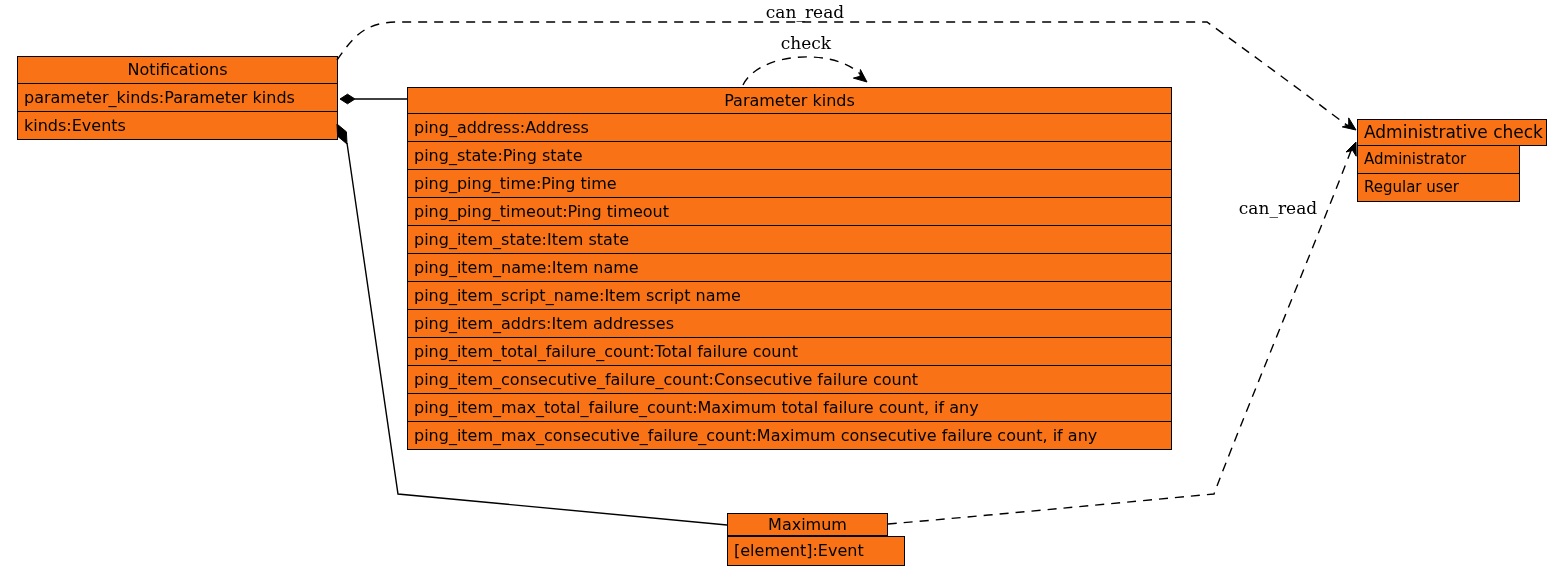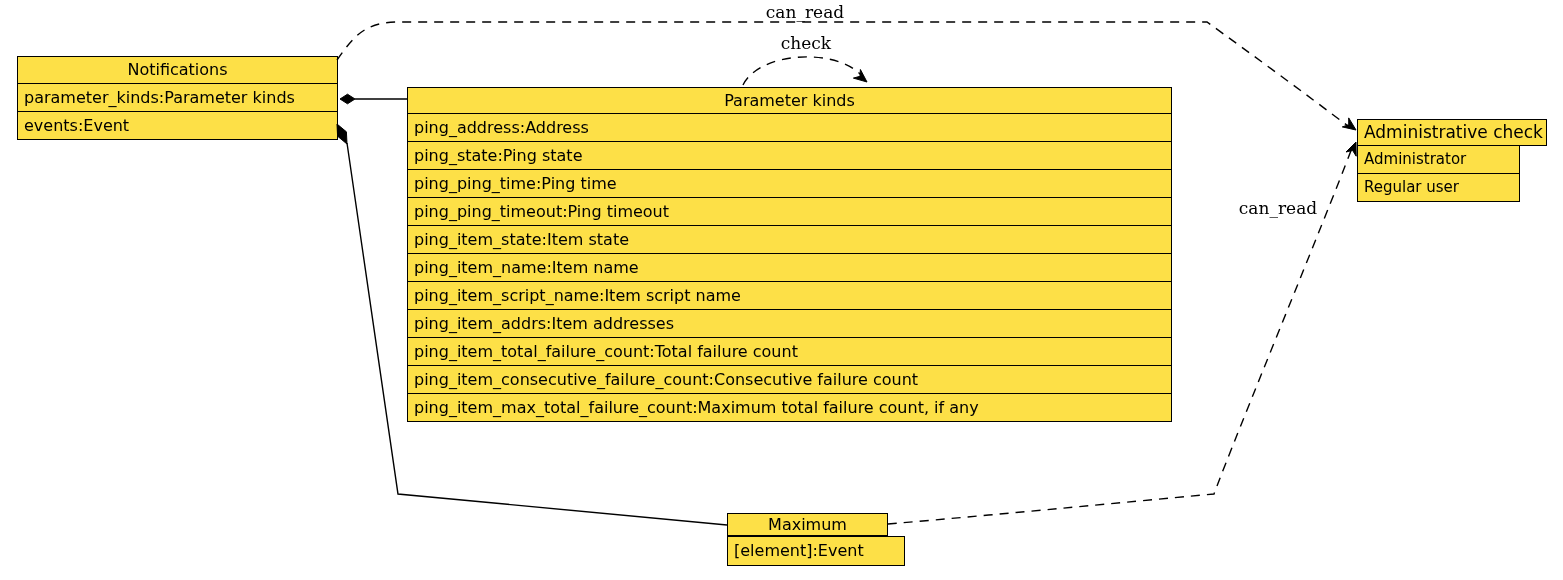--- a/index.html
+++ b/index.html
@@ -5,21 +5,21 @@
   html,body { margin:0; padding:0; background:#ffffff; }
   .stage {
     position:relative; width:1563px; height:580px; background:#ffffff;
     font-family:"DejaVu Sans", sans-serif; color:#000; overflow:hidden;
   }
   svg.edges-layer { position:absolute; left:0; top:0; width:1563px; height:580px; pointer-events:none; }
   .edge { fill:none; stroke:#000; stroke-width:1.4px; }
   .edge.dashed { stroke-dasharray:9 7; }
   .glyph { fill:#000; stroke:#000; stroke-width:1px; }
 
-  .node { position:absolute; background:#fde047; border:1px solid #000; box-sizing:border-box; }
+  .node { position:absolute; background:#f97316; border:1px solid #000; box-sizing:border-box; }
   .cell { border-top:1px solid #000; padding:0 6px; white-space:nowrap; overflow:hidden; font-size:16px; }
   .cell.title { border-top:none; text-align:center; }
 
   .node-notifications .cell.title { height:26px; line-height:26px; }
   .node-notifications .cell.row   { height:27px; line-height:27px; }
 
   .node-parameter-kinds .cell.title { height:25px; line-height:25px; }
   .node-parameter-kinds .cell.row   { height:27px; line-height:27px; }
 
   .node-admin-title .cell.title { height:25px; line-height:25px; font-size:17px; }
@@ -35,36 +35,37 @@
   }
 </style>
 </head>
 <body>
 
 <div class="stage">
 
   <div class="node node-notifications" style="left:17px; top:56px; width:321px;">
     <div class="cell title">Notifications</div>
     <div class="cell row">parameter_kinds:Parameter kinds</div>
-    <div class="cell row">events:Event</div>
+    <div class="cell row">kinds:Events</div>
   </div>
 
   <div class="node node-parameter-kinds" style="left:407px; top:87px; width:765px;">
     <div class="cell title">Parameter kinds</div>
     <div class="cell row">ping_address:Address</div>
     <div class="cell row">ping_state:Ping state</div>
     <div class="cell row">ping_ping_time:Ping time</div>
     <div class="cell row">ping_ping_timeout:Ping timeout</div>
     <div class="cell row">ping_item_state:Item state</div>
     <div class="cell row">ping_item_name:Item name</div>
     <div class="cell row">ping_item_script_name:Item script name</div>
     <div class="cell row">ping_item_addrs:Item addresses</div>
     <div class="cell row">ping_item_total_failure_count:Total failure count</div>
     <div class="cell row">ping_item_consecutive_failure_count:Consecutive failure count</div>
     <div class="cell row">ping_item_max_total_failure_count:Maximum total failure count, if any</div>
+    <div class="cell row">ping_item_max_consecutive_failure_count:Maximum consecutive failure count, if any</div>
   </div>
 
   <div class="node node-admin-title" style="left:1357px; top:119px; width:190px;">
     <div class="cell title">Administrative check</div>
   </div>
   <div class="node node-admin-body" style="left:1357px; top:145px; width:163px;">
     <div class="cell row">Administrator</div>
     <div class="cell row">Regular user</div>
   </div>
 

